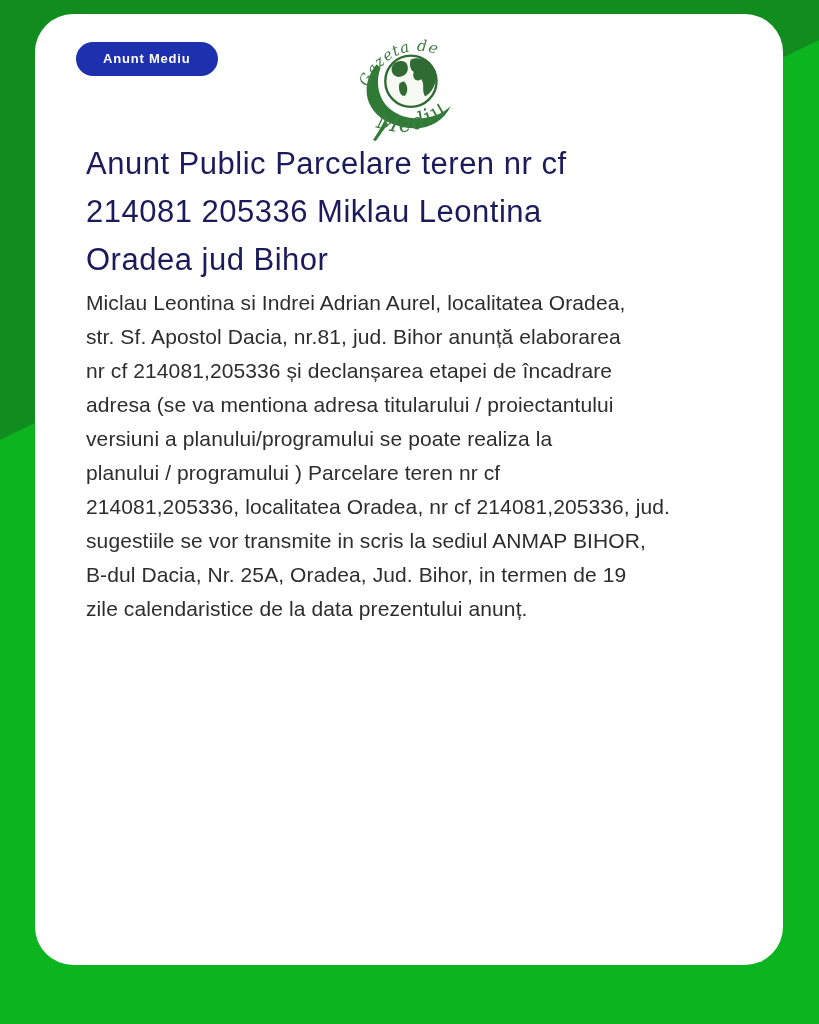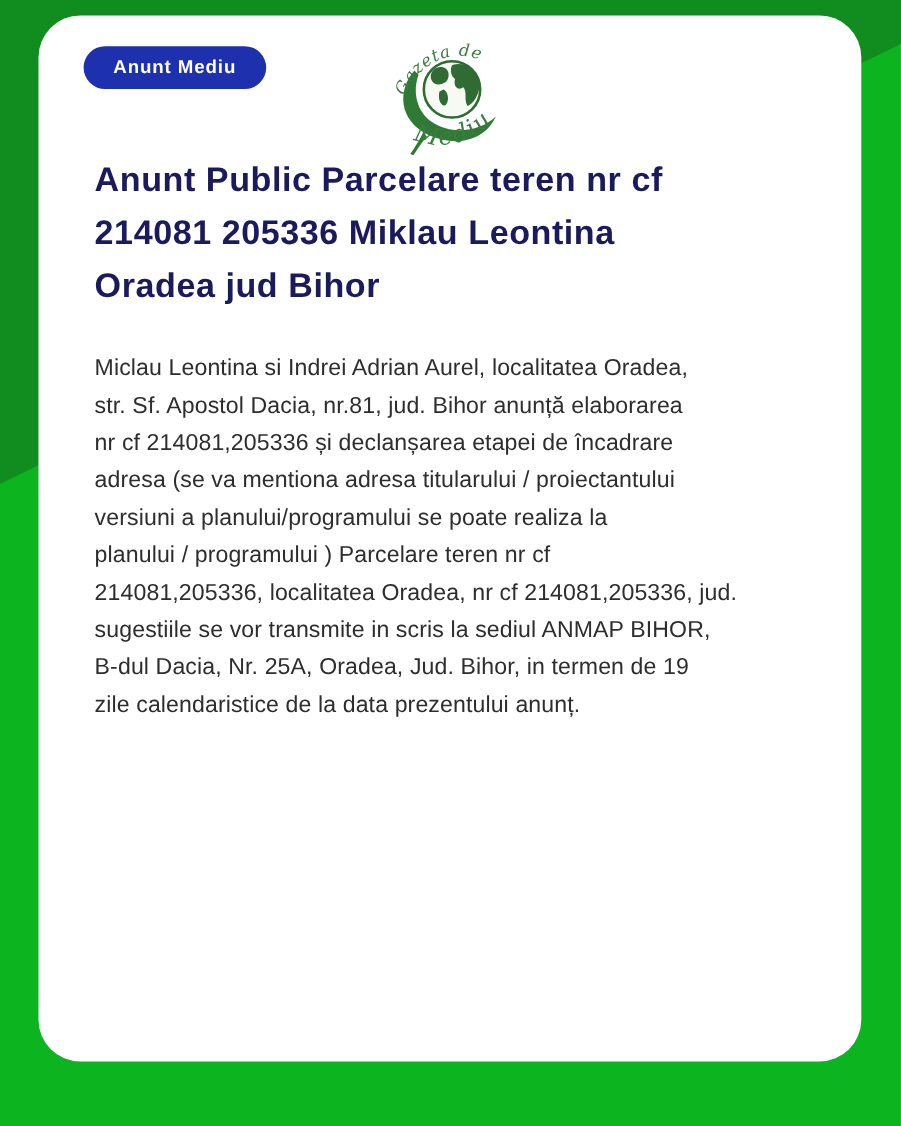--- a/index.html
+++ b/index.html
@@ -25,21 +25,21 @@
     background: #ffffff;
     border-radius: 38px;
     padding: 126px 44px 0 51px;
   }
   .badge {
     position: absolute;
     left: 41px;
     top: 28px;
     background: #1d31ae;
     color: #ffffff;
-    font-size: 17px;
+    font-size: 13px;
     font-weight: 700;
     letter-spacing: 0.8px;
     padding: 9px 27px 10px 27px;
     border-radius: 20px;
     cursor: pointer;
   }
   .logo {
     position: absolute;
     top: 16px;
     left: 50%;
@@ -49,27 +49,27 @@
   }
   .logo svg { width: 100%; height: 100%; }
   .logo-arc-text {
     font-family: "DejaVu Serif", serif;
     font-style: italic;
     fill: #3a7d3f;
   }
   h1.title {
     color: #1b1b5c;
     font-size: 31px;
-    font-weight: 700;
+    font-weight: 400;
     line-height: 48px;
     letter-spacing: 0.5px;
   }
   h1.title span { display: block; }
   .bodytext {
-    margin-top: 34px;
+    margin-top: 2px;
     color: #2d2d2d;
     font-size: 21px;
     line-height: 34px;
     letter-spacing: 0.1px;
   }
   .bodytext div { white-space: nowrap; }
 </style>
 </head>
 <body>
 

